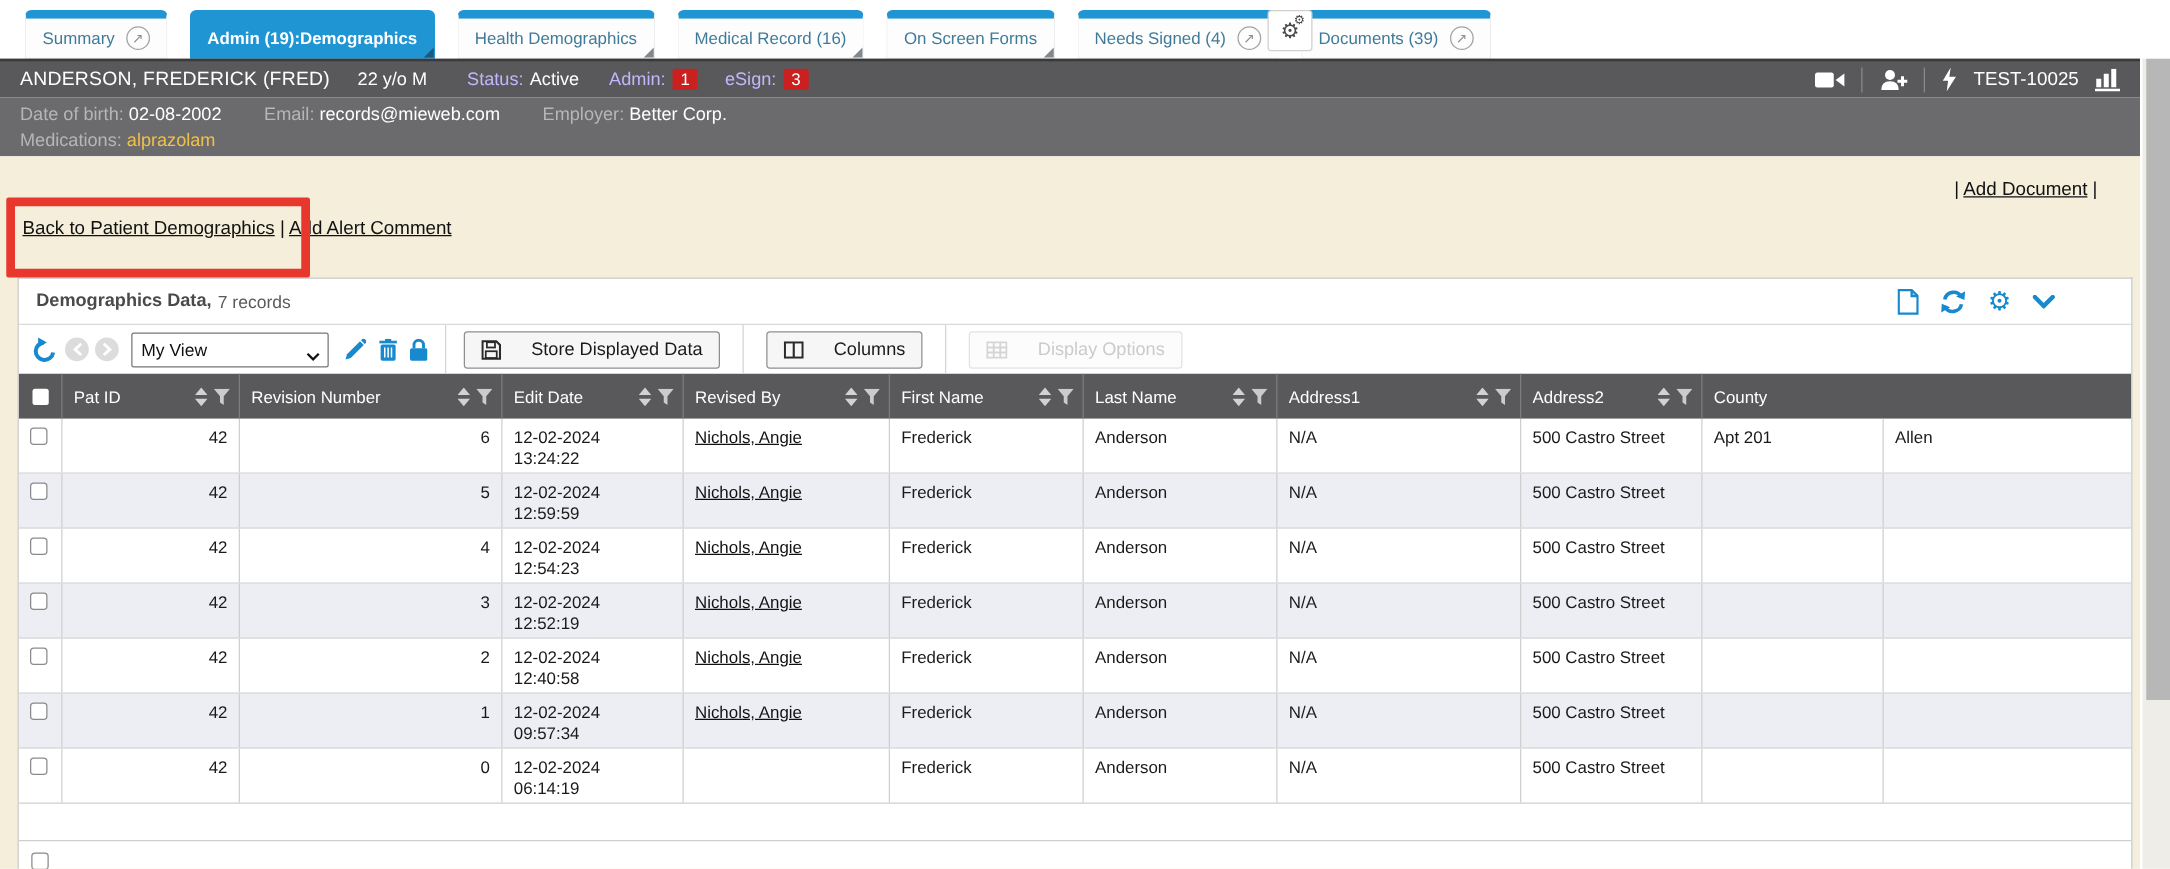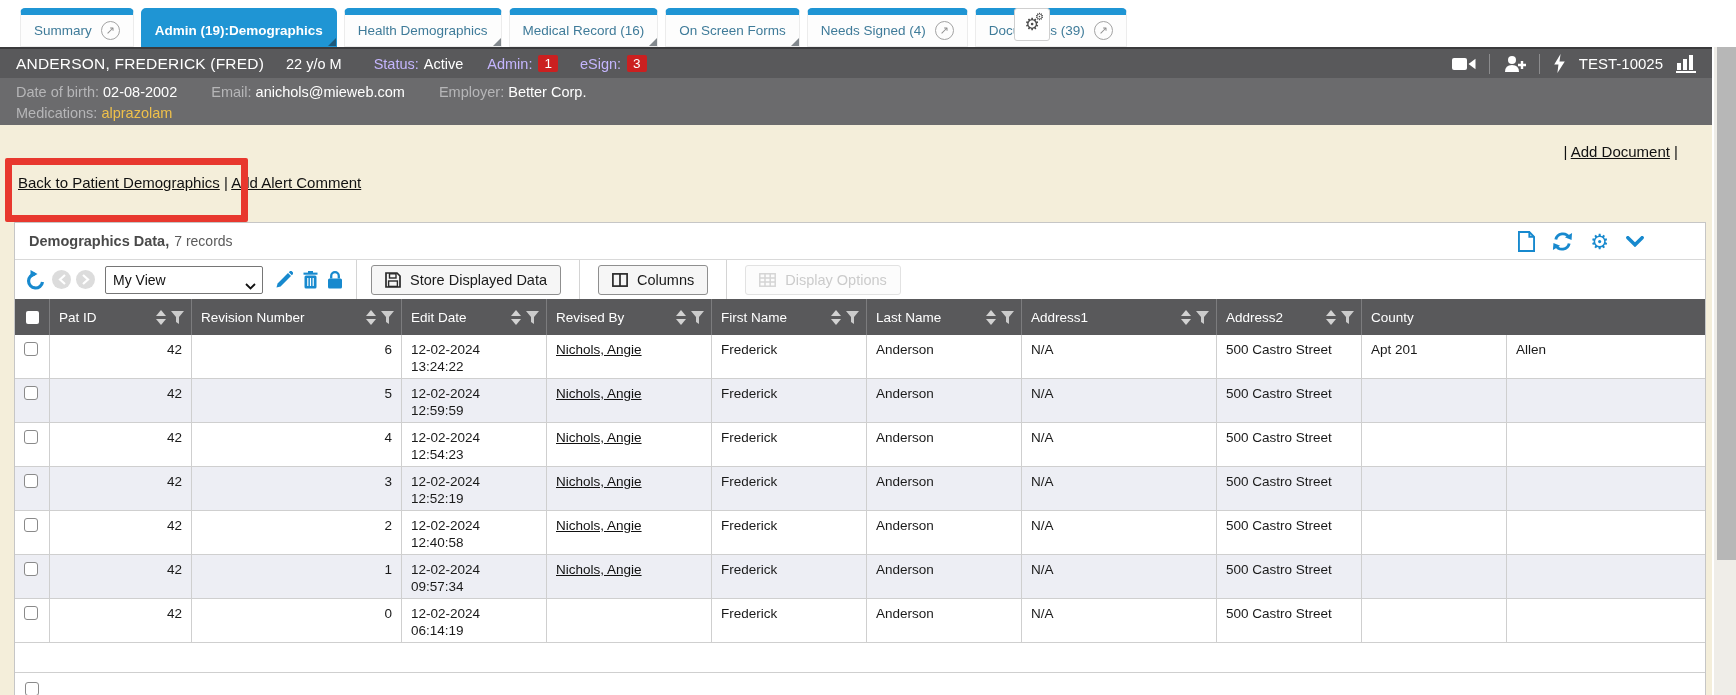--- a/index.html
+++ b/index.html
@@ -2,21 +2,21 @@
 <html><head>
 <meta charset="utf-8">
 <style>
   * { box-sizing: border-box; margin: 0; padding: 0; }
   html,body { width:1736px; height:695px; overflow:hidden; background:#fff;
     font-family:"Liberation Sans", sans-serif; }
   .abs { position:absolute; }
 
   
   .tab-bar { position:absolute; top:0; left:0; width:1736px; height:47px; background:#fff; }
-  .tabs { position:absolute; left:20px; top:8px; display:flex; align-items:flex-end; gap:7px; }
+  .tabs { position:absolute; left:20px; top:8px; display:flex; align-items:flex-end; gap:18px; }
   .tab { position:relative; display:flex; align-items:center; height:39px; padding:0 13px;
     border-radius:5px 5px 0 0; border:1px solid #ececec; border-top:7px solid #1f95d4;
     background:#fdfdfd; color:#3f7b99; font-size:13.5px; cursor:pointer; white-space:nowrap; }
   .tab.active { background:#1f95d4; border-color:#1f95d4; color:#fff; font-weight:bold; }
   .tab .ext { display:flex; align-items:center; justify-content:center; width:19px; height:19px;
     margin-left:9px; border:1.5px solid #a3a3a3; border-radius:50%; color:#8f8f8f; font-size:11px; }
   .tab .fold { position:absolute; right:0; bottom:0; width:0; height:0;
     border-left:8px solid transparent; border-bottom:8px solid rgba(30,40,50,.55); }
   .gear-btn { display:flex; align-items:center; justify-content:center; width:36px; height:33px;
     margin-top:3px; border:1px solid #cfcfcf; border-radius:3px; background:#fff; position:relative; }
@@ -65,21 +65,21 @@
   .tb-div { width:1px; height:39px; background:#d4d4d4; margin:0 14px; }
   .circle-btn { width:19px; height:19px; border-radius:50%; background:#dcdcdc; color:#fff;
     display:flex; align-items:center; justify-content:center; margin-left:5px; }
   .sel-wrap { position:relative; margin-left:10px; }
   .sel-wrap select { width:158px; height:28px; border:1px solid #767676; border-radius:2px;
     background:#fff; font-size:14px; font-family:inherit; padding:0 22px 0 7px; appearance:none;
     -webkit-appearance:none; color:#111; }
   .sel-wrap .chev { position:absolute; right:7px; top:10px; pointer-events:none; }
   .tb-icon { display:flex; cursor:pointer; }
   .tb-icon.ml { margin-left:12px; }
-  .btn { display:flex; align-items:center; gap:9px; height:30px; padding:0 13px;
+  .btn { display:flex; align-items:center; gap:24px; height:30px; padding:0 13px;
     border:1px solid #8f8f8f; border-radius:3px; background:#f6f6f6; font-size:14.5px;
     color:#1a1a1a; cursor:pointer; white-space:nowrap; }
   .btn.disabled { color:#cbcbcb; border-color:#e2e2e2; background:#fcfcfc; cursor:default; }
 
   
   .grid-row { display:grid;
     grid-template-columns:34px 142px 210px 145px 165px 155px 155px 195px 145px 145px minmax(0,1fr); }
   .thead { background:#59595b; height:36px; }
   .hcb { display:flex; align-items:center; justify-content:center; }
   .hcbbox { width:13px; height:13px; background:#fff; border-radius:2px; }
@@ -188,21 +188,21 @@
         </svg>
     </span>
   </span>
 </div>
 
 <div class="pinfo">
   <div>
     <span class="lab">Date of birth:</span>
     <span>02-08-2002</span><span class="gap30"></span>
     <span class="lab">Email:</span>
-    <span>anichols@mieweb.com</span><span class="gap30"></span>
+    <span>records@mieweb.com</span><span class="gap30"></span>
     <span class="lab">Employer:</span>
     <span>Better Corp.</span>
   </div>
   <div>
     <span class="lab">Medications:</span>
     <span class="med">alprazolam</span>
   </div>
 </div>
 
 <div class="content">

